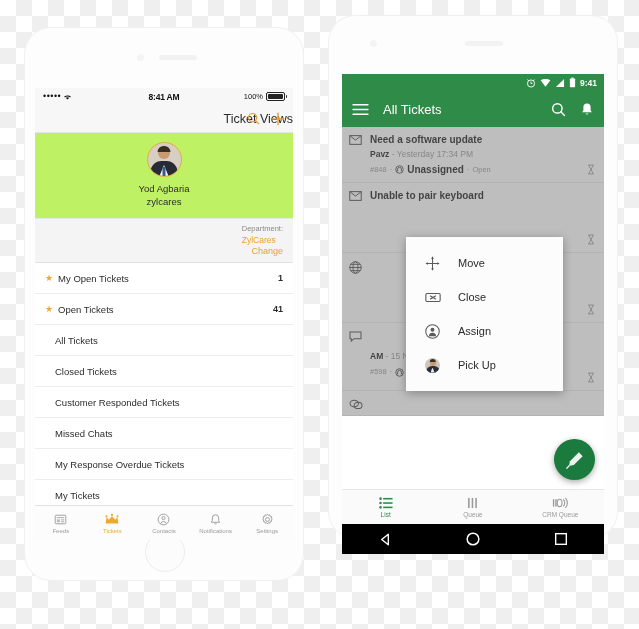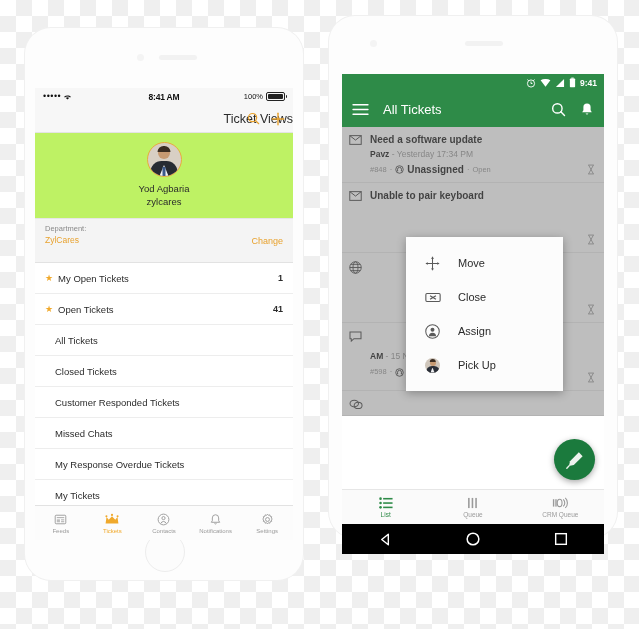--- a/index.html
+++ b/index.html
@@ -43,21 +43,21 @@
   .profile{background:#bef264;padding:9px 0 10px;text-align:center;}
   .avatar{width:33px;height:33px;border-radius:50%;margin:0 auto;border:1.4px solid #e8ab3c;overflow:hidden;position:relative;background:#d8cfc4;}
   .av-head{position:absolute;left:50%;top:4px;transform:translateX(-50%);width:12px;height:12px;border-radius:50%;background:#c79a72;}
   .av-hair{position:absolute;left:50%;top:3px;transform:translateX(-50%);width:13px;height:6px;border-radius:7px 7px 0 0;background:#3a2d22;}
   .av-body{position:absolute;left:50%;bottom:0;transform:translateX(-50%);width:27px;height:15px;border-radius:11px 11px 0 0;background:#272b33;}
   .av-shirt{position:absolute;left:50%;bottom:0;transform:translateX(-50%);width:9px;height:11px;background:#f2f2f4;clip-path:polygon(50% 0,100% 100%,0 100%);}
   .av-tie{position:absolute;left:50%;bottom:0;transform:translateX(-50%);width:3px;height:9px;background:#3d5a8c;}
   .pname{font-size:9.5px;color:#2b2b2b;margin-top:6px;line-height:1.32;}
   .psub{font-size:9.5px;color:#2b2b2b;line-height:1.32;}
 
-  .dept{background:#f4f4f4;border-top:1px solid #e6e6e6;border-bottom:1px solid #e2e2e2;padding:5px 10px 16px;display:flex;align-items:flex-end;justify-content:space-between;}
+  .dept{background:#f4f4f4;border-top:1px solid #e6e6e6;border-bottom:1px solid #e2e2e2;padding:5px 10px 6px;display:flex;align-items:flex-end;justify-content:space-between;flex-direction:column;}
   .dept .dl{font-size:7.5px;color:#8a8a8a;line-height:1.45;}
   .dept .dv{font-size:8.5px;color:#e8a22e;line-height:1.35;}
   .dept .chg{font-size:9px;color:#e8a22e;}
 
   .vlist{background:#fff;}
   .vrow{height:30px;display:flex;align-items:center;padding:0 10px;border-bottom:1px solid #ededed;font-size:9.5px;color:#2b2b2b;}
   .vrow .star{color:#f0a92c;font-size:9px;margin-right:5px;}
   .vrow .lbl{flex:1;}
   .vrow .cnt{font-size:9px;font-weight:bold;color:#2b2b2b;}
   .vrow.ind{padding-left:20px;}

